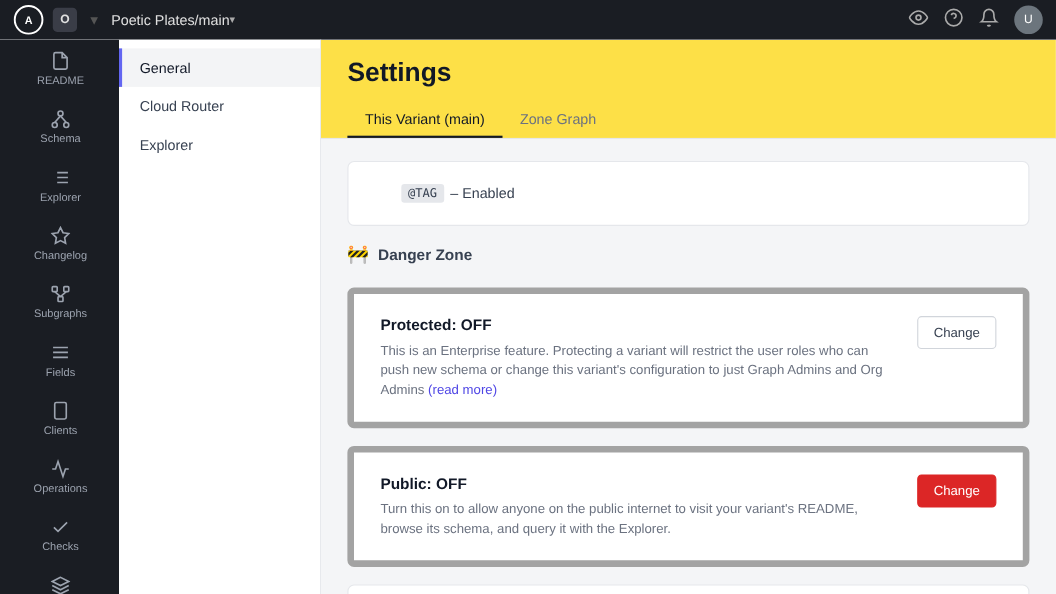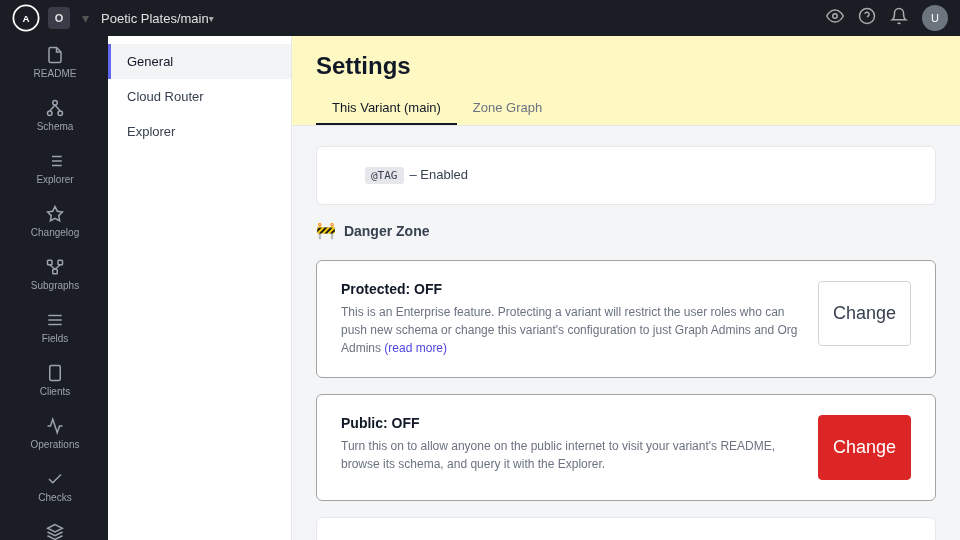--- a/index.html
+++ b/index.html
@@ -27,48 +27,48 @@
 
     
     .secondary-nav { width: 184px; background: #ffffff; border-right: 1px solid #e5e7eb; display: flex; flex-direction: column; flex-shrink: 0; padding-top: 8px; }
     .secondary-nav-item { padding: 10px 16px; font-size: 13px; color: #374151; cursor: pointer; border-left: 3px solid transparent; }
     .secondary-nav-item.active { background: #f3f4f6; border-left: 3px solid #6366f1; font-weight: 500; color: #111827; }
 
     
     .content { flex: 1; overflow-y: auto; background: #f4f5f7; }
 
     
-    .content-header { background: #fef9c3; border-bottom: 1px solid #e5e7eb; padding: 16px 24px 0 24px; }
+    .content-header { background: #fde047; border-bottom: 1px solid #e5e7eb; padding: 16px 24px 0 24px; }
     .content-title { font-size: 24px; font-weight: 600; color: #111827; margin-bottom: 12px; }
     .tab-bar { display: flex; gap: 0; }
     .tab { padding: 8px 16px; font-size: 13px; color: #6b7280; cursor: pointer; border-bottom: 2px solid transparent; }
     .tab.active { color: #111827; border-bottom: 2px solid #111827; font-weight: 500; }
 
     
     .content-body { padding: 20px 24px; display: flex; flex-direction: column; gap: 16px; }
 
     
     .card { background: #ffffff; border: 1px solid #e5e7eb; border-radius: 6px; padding: 20px 24px; }
 
     
     .card-title { font-size: 14px; font-weight: 600; color: #111827; margin-bottom: 10px; }
     .tag-badge { background: #e5e7eb; color: #374151; font-size: 11px; font-family: monospace; padding: 2px 6px; border-radius: 3px; margin-right: 6px; }
-    .directive-line { display: flex; align-items: flex-start; font-size: 13px; color: #374151; padding-left: 24px; }
+    .directive-line { display: flex; align-items: center; font-size: 13px; color: #374151; padding-left: 24px; }
 
     
     .danger-zone-header { display: flex; align-items: center; gap: 8px; font-size: 14px; font-weight: 600; color: #374151; margin-bottom: 4px; }
     .danger-icon { font-size: 16px; }
 
     
-    .feature-card { background: #ffffff; border: 1px solid #a3a3a3; border-radius: 6px; padding: 20px 24px; display: flex; align-items: flex-start; justify-content: space-between; gap: 16px; }
+    .feature-card { background: #ffffff; border: 6px solid #a3a3a3; border-radius: 6px; padding: 20px 24px; display: flex; align-items: flex-start; justify-content: space-between; gap: 16px; }
     .feature-card-content { flex: 1; }
     .feature-card-title { font-size: 14px; font-weight: 600; color: #111827; margin-bottom: 6px; }
     .feature-card-desc { font-size: 12px; color: #6b7280; line-height: 1.5; }
     .feature-card-desc a { color: #4f46e5; text-decoration: none; }
-    .btn { padding: 21px 14px; border-radius: 4px; font-size: 18px; font-weight: 500; cursor: pointer; border: 1px solid; }
+    .btn { padding: 7px 14px; border-radius: 4px; font-size: 12px; font-weight: 500; cursor: pointer; border: 1px solid; }
     .btn-outline { background: #fff; border-color: #d1d5db; color: #374151; }
     .btn-primary-red { background: #dc2626; border-color: #dc2626; color: #fff; }
 
     
     .delete-card { background: #ffffff; border: 1px solid #e5e7eb; border-radius: 6px; padding: 20px 24px; display: flex; align-items: center; justify-content: space-between; }
   </style>
 </head>
 <body>
 
 <div class="topbar">

